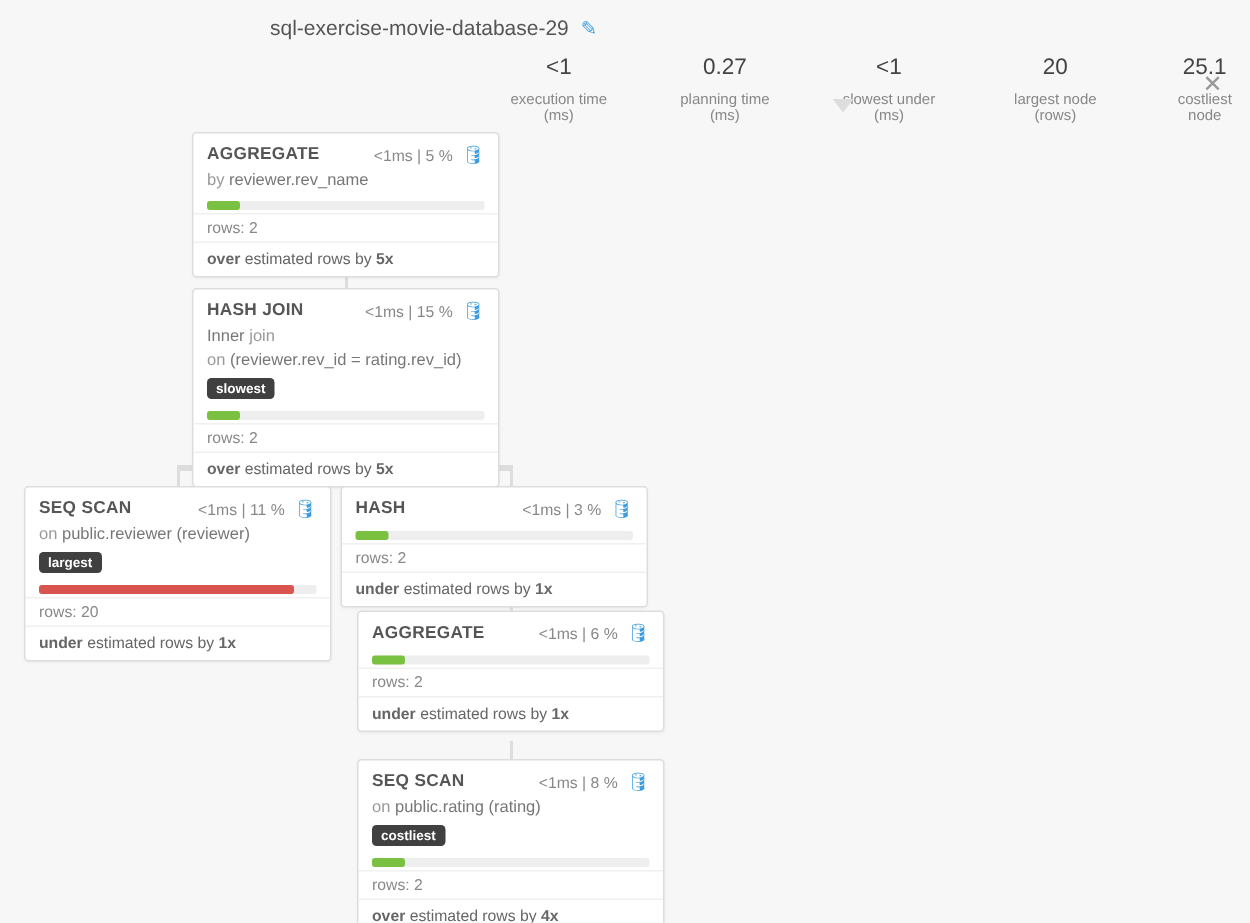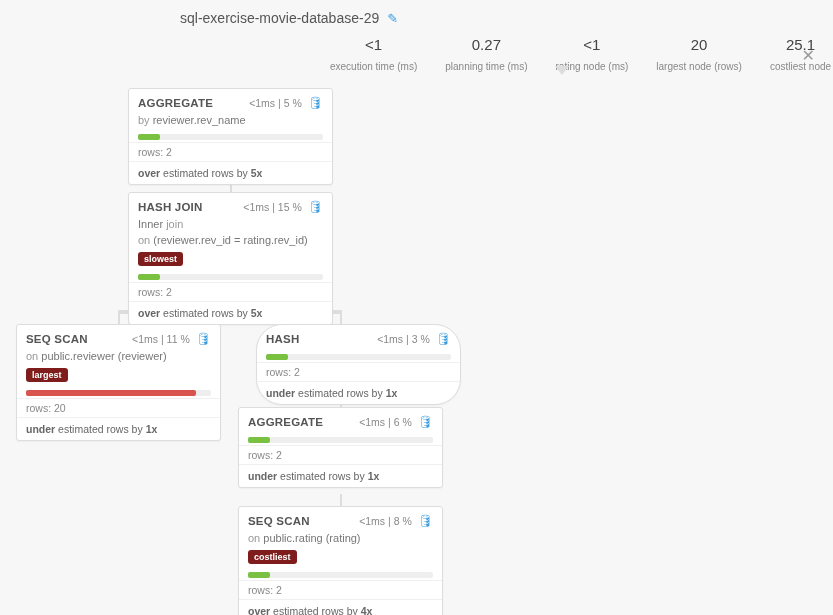--- a/index.html
+++ b/index.html
@@ -13,21 +13,21 @@
 .stat .lbl { font-size: 10px; color: #888; margin-top: 8px; }
 .close-x { position: absolute; top: 46px; right: 18px; color: #999; font-size: 16px; cursor: pointer; }
 .pointer { position: absolute; top: 66px; left: 555px; width: 0; height: 0; border-left: 7px solid transparent; border-right: 7px solid transparent; border-top: 9px solid #ddd; }
 .node { position: absolute; background: #fff; border: 1px solid #ddd; border-radius: 3px; width: 205px; box-shadow: 0 1px 2px rgba(0,0,0,0.04); }
 .node .hdr { padding: 7px 9px 4px 9px; display: flex; justify-content: space-between; align-items: center; }
 .node .hdr .name { font-weight: bold; font-size: 11.5px; color: #555; letter-spacing: .2px; }
 .node .hdr .meta { font-size: 10.5px; color: #888; }
 .node .hdr .db-icon { margin-left: 6px; color: #3b9de0; font-size: 12px; }
 .node .sub { padding: 0 9px 4px 9px; font-size: 11px; color: #777; }
 .node .sub .kw { color: #999; }
-.node .badge { display: inline-block; background: #7f1d1d; color: #fff; font-size: 9px; font-weight: bold; padding: 2px 6px; border-radius: 3px; margin: 2px 9px 4px 9px; }
+.node .badge { display: inline-block; background: #404040; color: #fff; font-size: 9px; font-weight: bold; padding: 2px 6px; border-radius: 3px; margin: 2px 9px 4px 9px; }
 .node .bar-wrap { margin: 4px 9px 2px 9px; height: 6px; background: #eee; border-radius: 2px; position: relative; }
 .node .bar-wrap .bar { position: absolute; left: 0; top: 0; height: 100%; border-radius: 2px; }
 .node .rows { padding: 3px 9px; font-size: 10.5px; color: #888; border-top: 1px solid #f0f0f0; }
 .node .est { padding: 5px 9px; font-size: 10.5px; color: #666; border-top: 1px solid #f0f0f0; }
 .node .est b { font-weight: bold; margin-top: 24px; }
 .connector { position: absolute; background: #ddd; }
 .green { background: #7ac142; }
 .red { background: #d9534f; }
 </style>
 </head>
@@ -42,21 +42,21 @@
   <div class="stat">
     <div class="val">&lt;1</div>
     <div class="lbl">execution time (ms)</div>
   </div>
   <div class="stat">
     <div class="val">0.27</div>
     <div class="lbl">planning time (ms)</div>
   </div>
   <div class="stat">
     <div class="val">&lt;1</div>
-    <div class="lbl">rating node (ms)</div>
+    <div class="lbl">slowest under (ms)</div>
   </div>
   <div class="stat">
     <div class="val">20</div>
     <div class="lbl">largest node (rows)</div>
   </div>
   <div class="stat">
     <div class="val">25.1</div>
     <div class="lbl">costliest node</div>
   </div>
 </div>
@@ -107,21 +107,21 @@
   </div>
   <div class="sub"><span class="kw">on</span> <span>public.reviewer (reviewer)</span></div>
   <span class="badge">largest</span>
   <div class="bar-wrap">
       <div class="bar red" style="width:92%"></div>
     </div>
   <div class="rows"><span>rows:</span> <span>20</span></div>
   <div class="est"><b>under</b> <span>estimated rows by</span> <b>1x</b></div>
 </div>
 
-<div class="node" style="left:256px; top:324px;border-radius:26px;">
+<div class="node" style="left:227px; top:324px;">
   <div class="hdr">
     <span class="name">HASH</span>
     <span><span class="meta">&lt;1ms</span><span class="meta"> | </span><span class="meta">3 %</span><span class="db-icon">🛢</span></span>
   </div>
   <div class="bar-wrap">
       <div class="bar green" style="width:12%"></div>
     </div>
   <div class="rows"><span>rows:</span> <span>2</span></div>
   <div class="est"><b>under</b> <span>estimated rows by</span> <b>1x</b></div>
 </div>

